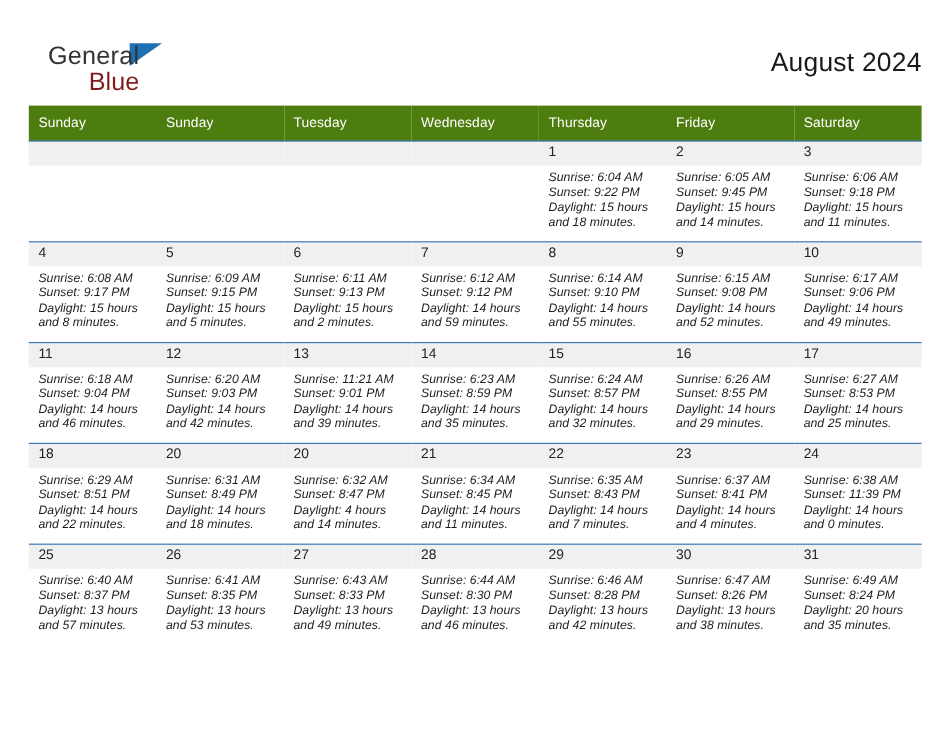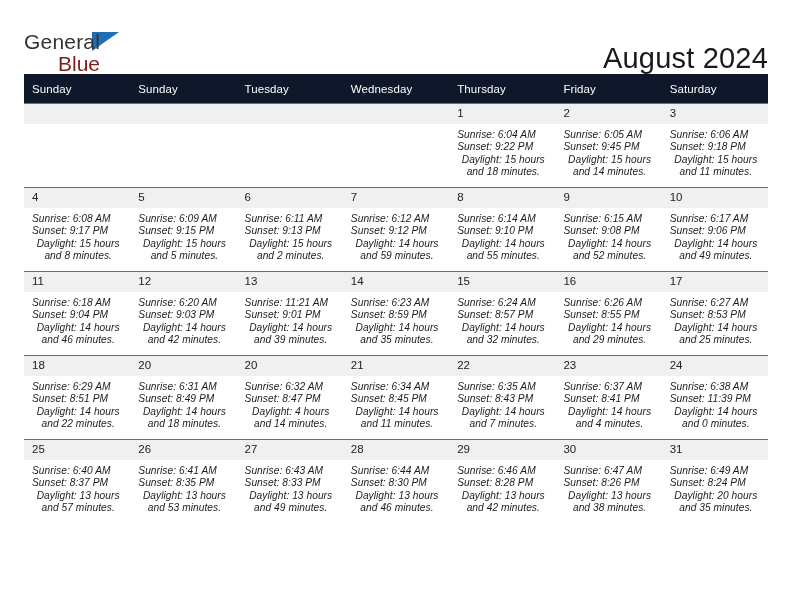--- a/index.html
+++ b/index.html
@@ -18,24 +18,25 @@
     position: relative;
     width: 792px;
     height: 612px;
     box-sizing: border-box;
     padding: 0 24px;
   }
 
   
   .header {
     position: relative;
-    height: 74px;
+    height: 88px;
     display: flex;
-    align-items: flex-end;
+    align-items: center;
     justify-content: space-between;
+    margin-left: 16px;
   }
   .brand {
     padding-top: 26px;
     line-height: 1;
     user-select: none;
   }
   .brand-top {
     position: relative;
     display: inline-block;
     font-size: 21px;
@@ -58,41 +59,41 @@
     margin-left: 34px;
     font-size: 21px;
     color: #7f1d1d;
     font-family: "Liberation Sans", sans-serif;
   }
   .title-wrap {
     text-align: right;
     padding-top: 17px;
   }
   .cal-title {
-    font-size: 29px;
+    font-size: 22px;
     font-weight: normal;
     color: #1a1a1a;
     line-height: 1.12;
     letter-spacing: 0.2px;
   }
   .cal-subtitle {
     margin-top: 9px;
     font-size: 14.5px;
     color: #1a1a1a;
     letter-spacing: 0.1px;
   }
 
   
   .calendar {
     width: 744px;
     border-collapse: collapse;
     table-layout: fixed;
   }
   .calendar th {
-    background: #0f172a;
+    background: #4d7c0f;
     color: #ffffff;
     font-weight: normal;
     font-size: 11.5px;
     text-align: left;
     padding: 5px 0 5px 8px;
     height: 19px;
     letter-spacing: 0.1px;
   }
   .calendar td {
     width: 106.28px;
@@ -120,21 +121,20 @@
     line-height: 12.4px;
     color: #1c1c1c;
     letter-spacing: 0.05px;
     font-style: italic;
   }
   .details div {
     white-space: nowrap;
   }
   .details .daylight {
     white-space: normal;
-    text-align: center;
   }
 </style>
 </head>
 <body>
 
 <div class="page">
 
   <div class="header">
     <div class="brand">
       <span class="brand-top">General</span><span class="brand-tri"></span>

